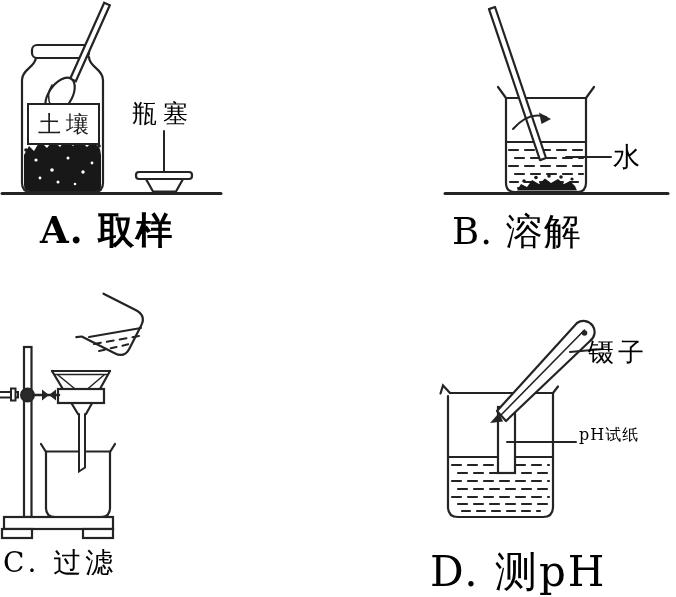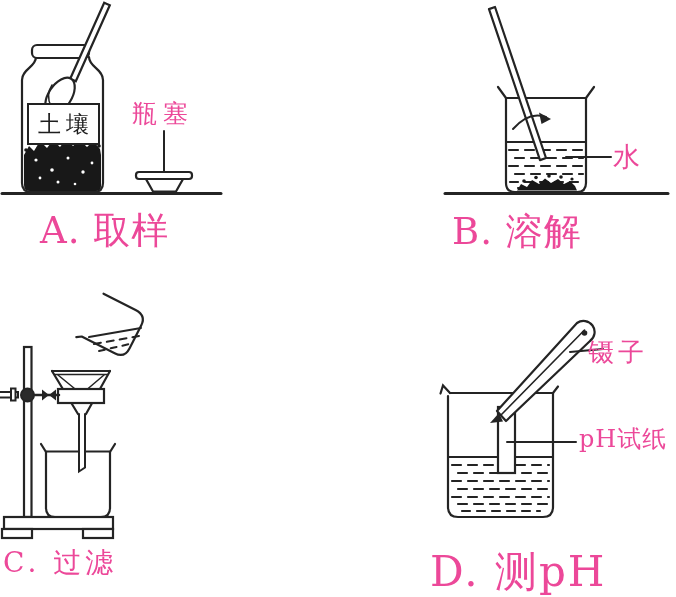--- a/index.html
+++ b/index.html
@@ -1,29 +1,29 @@
 <!DOCTYPE html>
 <html><head>
 <meta charset="utf-8">
 <style>
   html,body{margin:0;padding:0;background:#fff;}
   .canvas{
     position:relative;width:676px;height:597px;background:#ffffff;overflow:hidden;
     font-family:"DejaVu Serif","Liberation Serif",serif;color:#1e1e1e;
   }
   .canvas svg{position:absolute;left:0;top:0;}
-  .lbl{position:absolute;white-space:nowrap;line-height:1;color:#ec4899;}
-  .cap-a{left:40px;top:212px;font-size:37px;letter-spacing:1px;}
+  .lbl{position:absolute;white-space:nowrap;line-height:1;color:#000000;}
+  .cap-a{left:40px;top:212px;font-size:37px;letter-spacing:1px;font-weight:bold;}
   .cap-b{left:452px;top:213px;font-size:37px;letter-spacing:1px;}
   .cap-c{left:3px;top:549px;font-size:28px;letter-spacing:4px;}
   .cap-d{left:430px;top:551px;font-size:42px;letter-spacing:2px;}
   .lbl-pingsai{left:132px;top:101px;font-size:25px;letter-spacing:6px;}
   .lbl-shui{left:613px;top:143px;font-size:27px;}
   .lbl-niezi{left:588px;top:339px;font-size:26px;letter-spacing:4px;}
-  .lbl-phpaper{left:579px;top:427px;font-size:24px;letter-spacing:1px;}
+  .lbl-phpaper{left:579px;top:427px;font-size:16px;letter-spacing:1px;}
   .soil-box{
     position:absolute;left:27px;top:103px;width:73px;height:42px;
     border:2.2px solid #222;box-sizing:border-box;
     display:flex;align-items:center;justify-content:center;
     font-size:23px;letter-spacing:5px;text-indent:5px;background:#fff;
   }
 </style>
 </head>
 <body>
 

